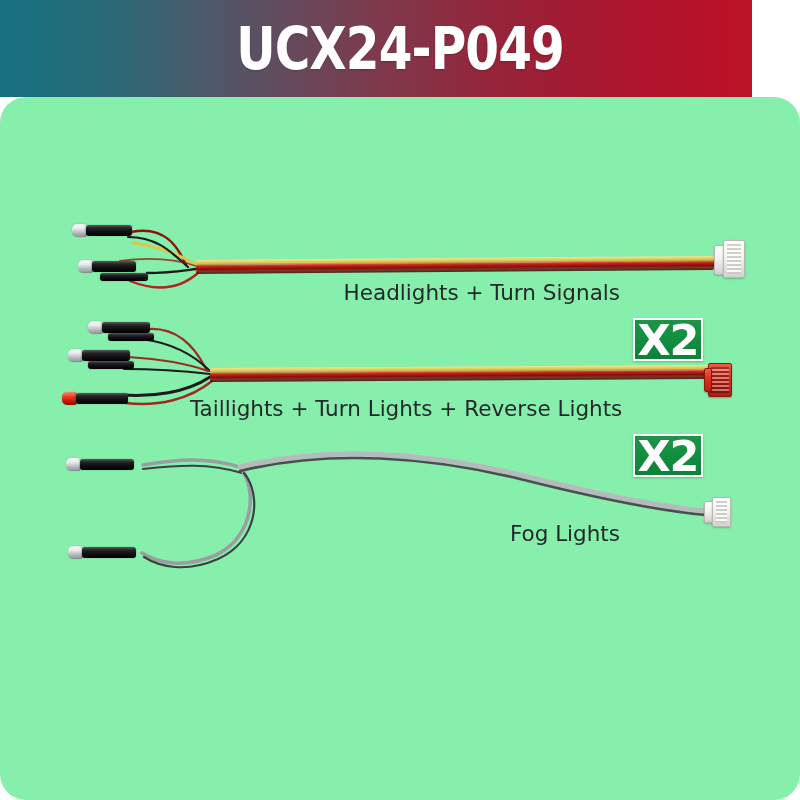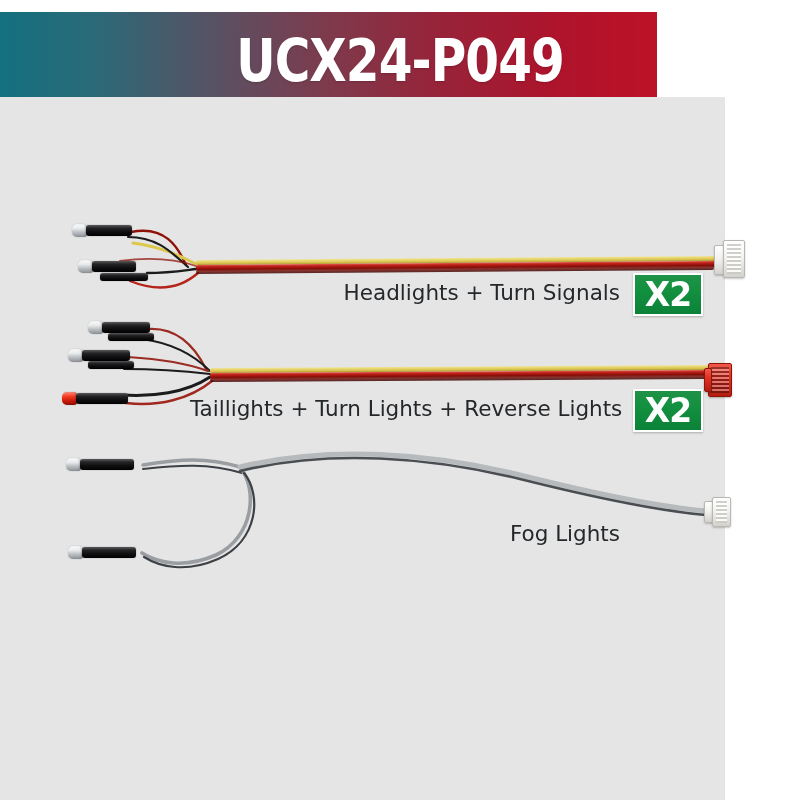--- a/index.html
+++ b/index.html
@@ -11,22 +11,22 @@
     width: 800px;
     height: 800px;
     position: relative;
     overflow: hidden;
     font-family: "Liberation Sans", sans-serif;
   }
 
   
   #header-banner {
     position: absolute;
-    left: 0; top: 12px;
-    width: 657px;
+    left: 0; top: 0;
+    width: 752px;
     height: 97px;
     background: linear-gradient(to right, #14707f 0%, #2a6a78 14%, #5b5062 34%, #7e3a4c 50%, #96243a 66%, #ad142c 84%, #bd1227 100%);
   }
   #header-title {
     position: absolute;
     left: 0; top: 0;
     width: 800px;
     height: 97px;
     display: flex;
     align-items: center;
@@ -38,23 +38,24 @@
     font-family: "DejaVu Sans", sans-serif;
     font-stretch: condensed;
     text-shadow: 0 1px 2px rgba(0,0,0,.18);
     transform: scaleX(.93);
   }
 
   
   #product-stage {
     position: absolute;
     left: 0; top: 97px;
-    width: 725px;
+    width: 800px;
     height: 703px;
-    background: #e5e5e5;
+    background: #86efac;
+    border-radius: 26px;
   }
 
   
   .row-label {
     position: absolute;
     color: #25282b;
     font-size: 21.5px;
     font-family: "DejaVu Sans", sans-serif;
     white-space: nowrap;
     text-align: right;
@@ -63,25 +64,26 @@
     position: absolute;
     width: 70px;
     height: 43px;
     background: linear-gradient(to bottom, #1f9247 0%, #139040 40%, #0c8238 100%);
     border: 2px solid #ffffff;
     box-sizing: border-box;
     display: flex;
     align-items: center;
     justify-content: center;
     color: #ffffff;
-    font-size: 33px;
+    font-size: 43px;
     font-weight: bold;
     font-family: "DejaVu Sans", sans-serif;
     letter-spacing: -1px;
     box-shadow: 0 1px 2px rgba(0,0,0,.25);
+    margin-top: 45px;
   }
 
   
   .led {
     position: absolute;
     width: 15px;
     height: 13px;
     border-radius: 5px 3px 3px 5px;
     background: linear-gradient(to bottom, #fdfdfd 0%, #e6e8ea 35%, #b9bdc1 65%, #8e9398 100%);
     box-shadow: inset -2px 0 2px rgba(0,0,0,.15), 0 0 1px rgba(0,0,0,.35);

